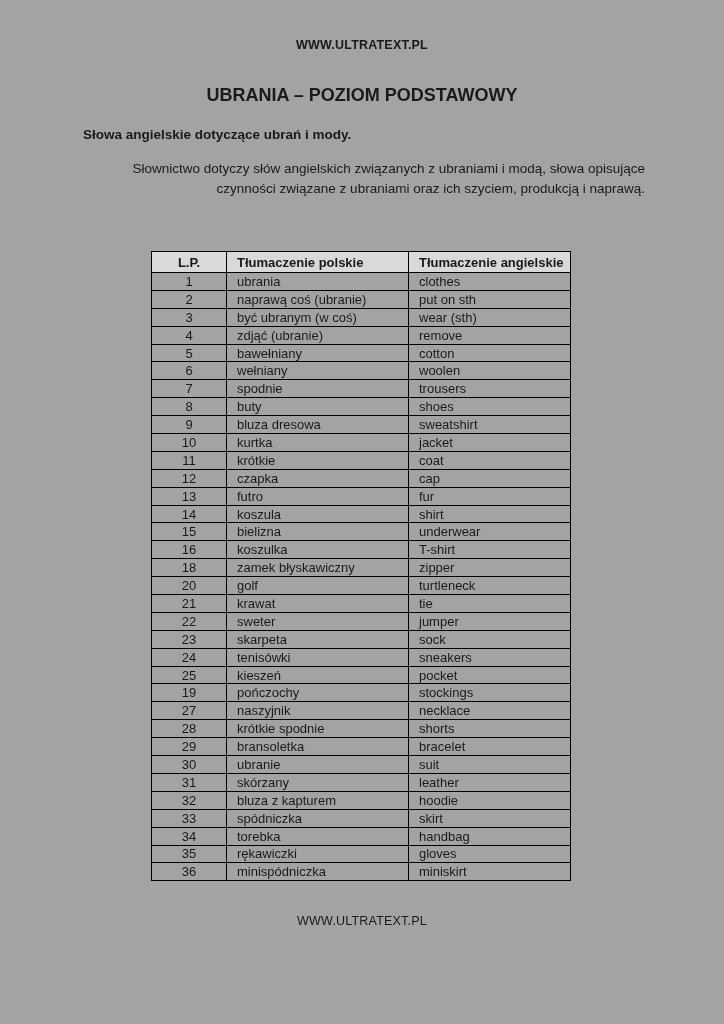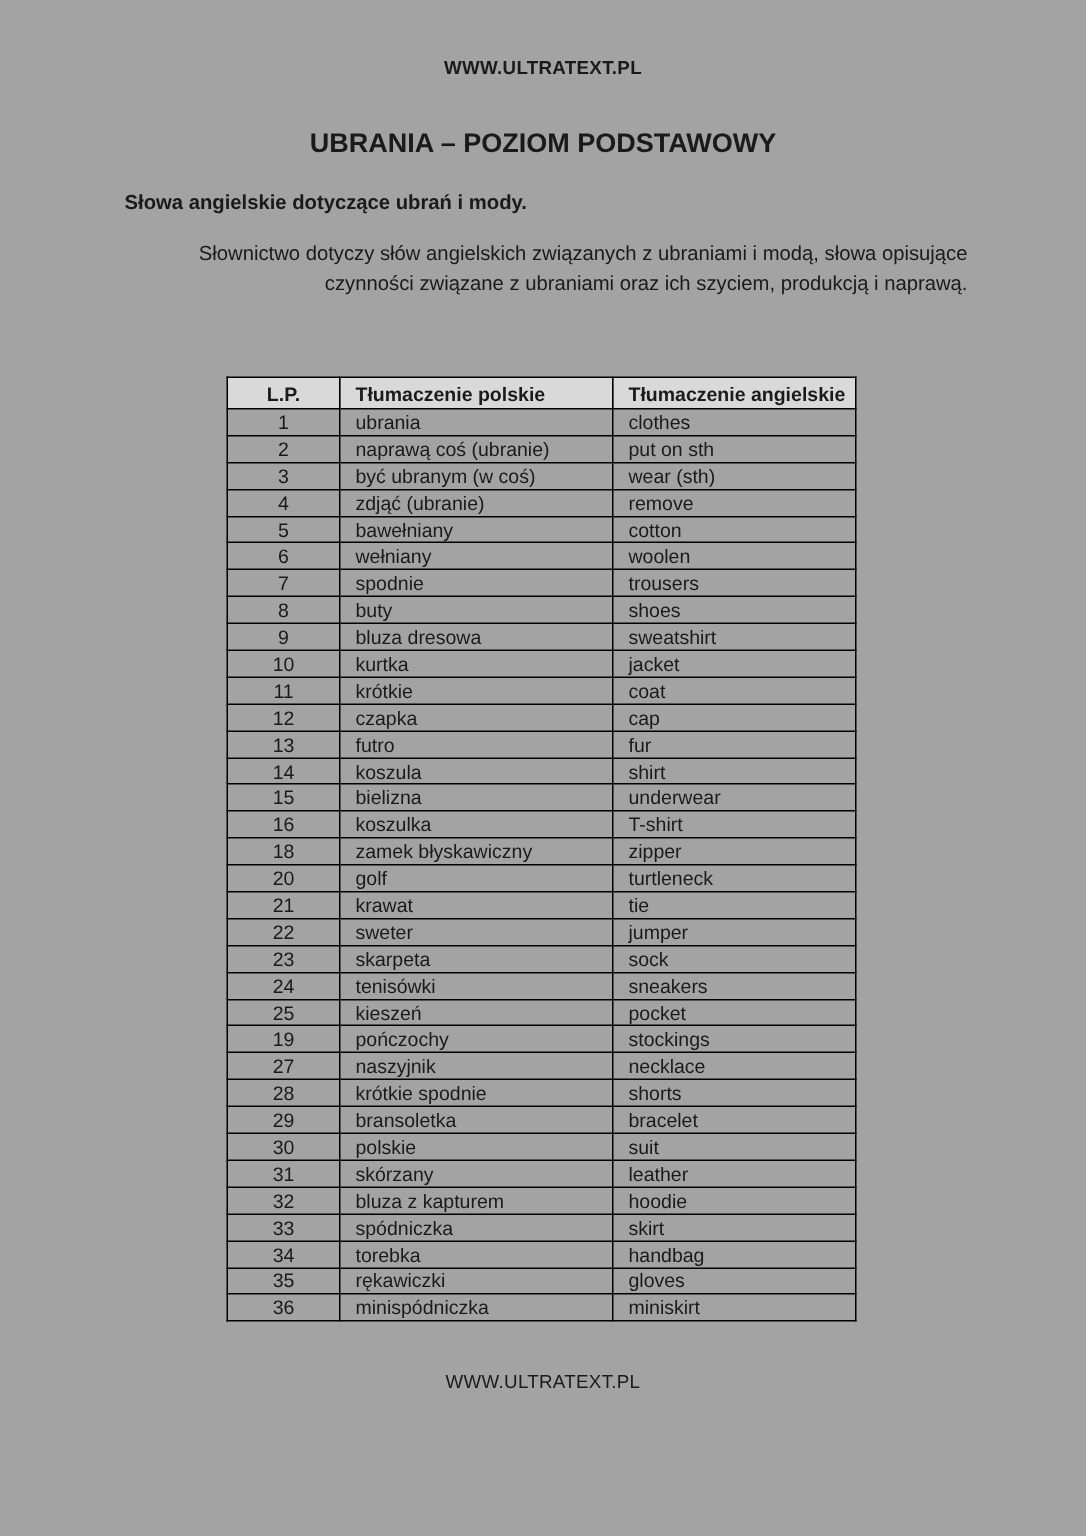--- a/index.html
+++ b/index.html
@@ -238,21 +238,21 @@
           <td class="polish-cell">krótkie spodnie</td>
           <td class="english-cell">shorts</td>
         </tr>
         <tr>
           <td class="lp-cell">29</td>
           <td class="polish-cell">bransoletka</td>
           <td class="english-cell">bracelet</td>
         </tr>
         <tr>
           <td class="lp-cell">30</td>
-          <td class="polish-cell">polskie</td>
+          <td class="polish-cell">ubranie</td>
           <td class="english-cell">suit</td>
         </tr>
         <tr>
           <td class="lp-cell">31</td>
           <td class="polish-cell">skórzany</td>
           <td class="english-cell">leather</td>
         </tr>
         <tr>
           <td class="lp-cell">32</td>
           <td class="polish-cell">bluza z kapturem</td>

